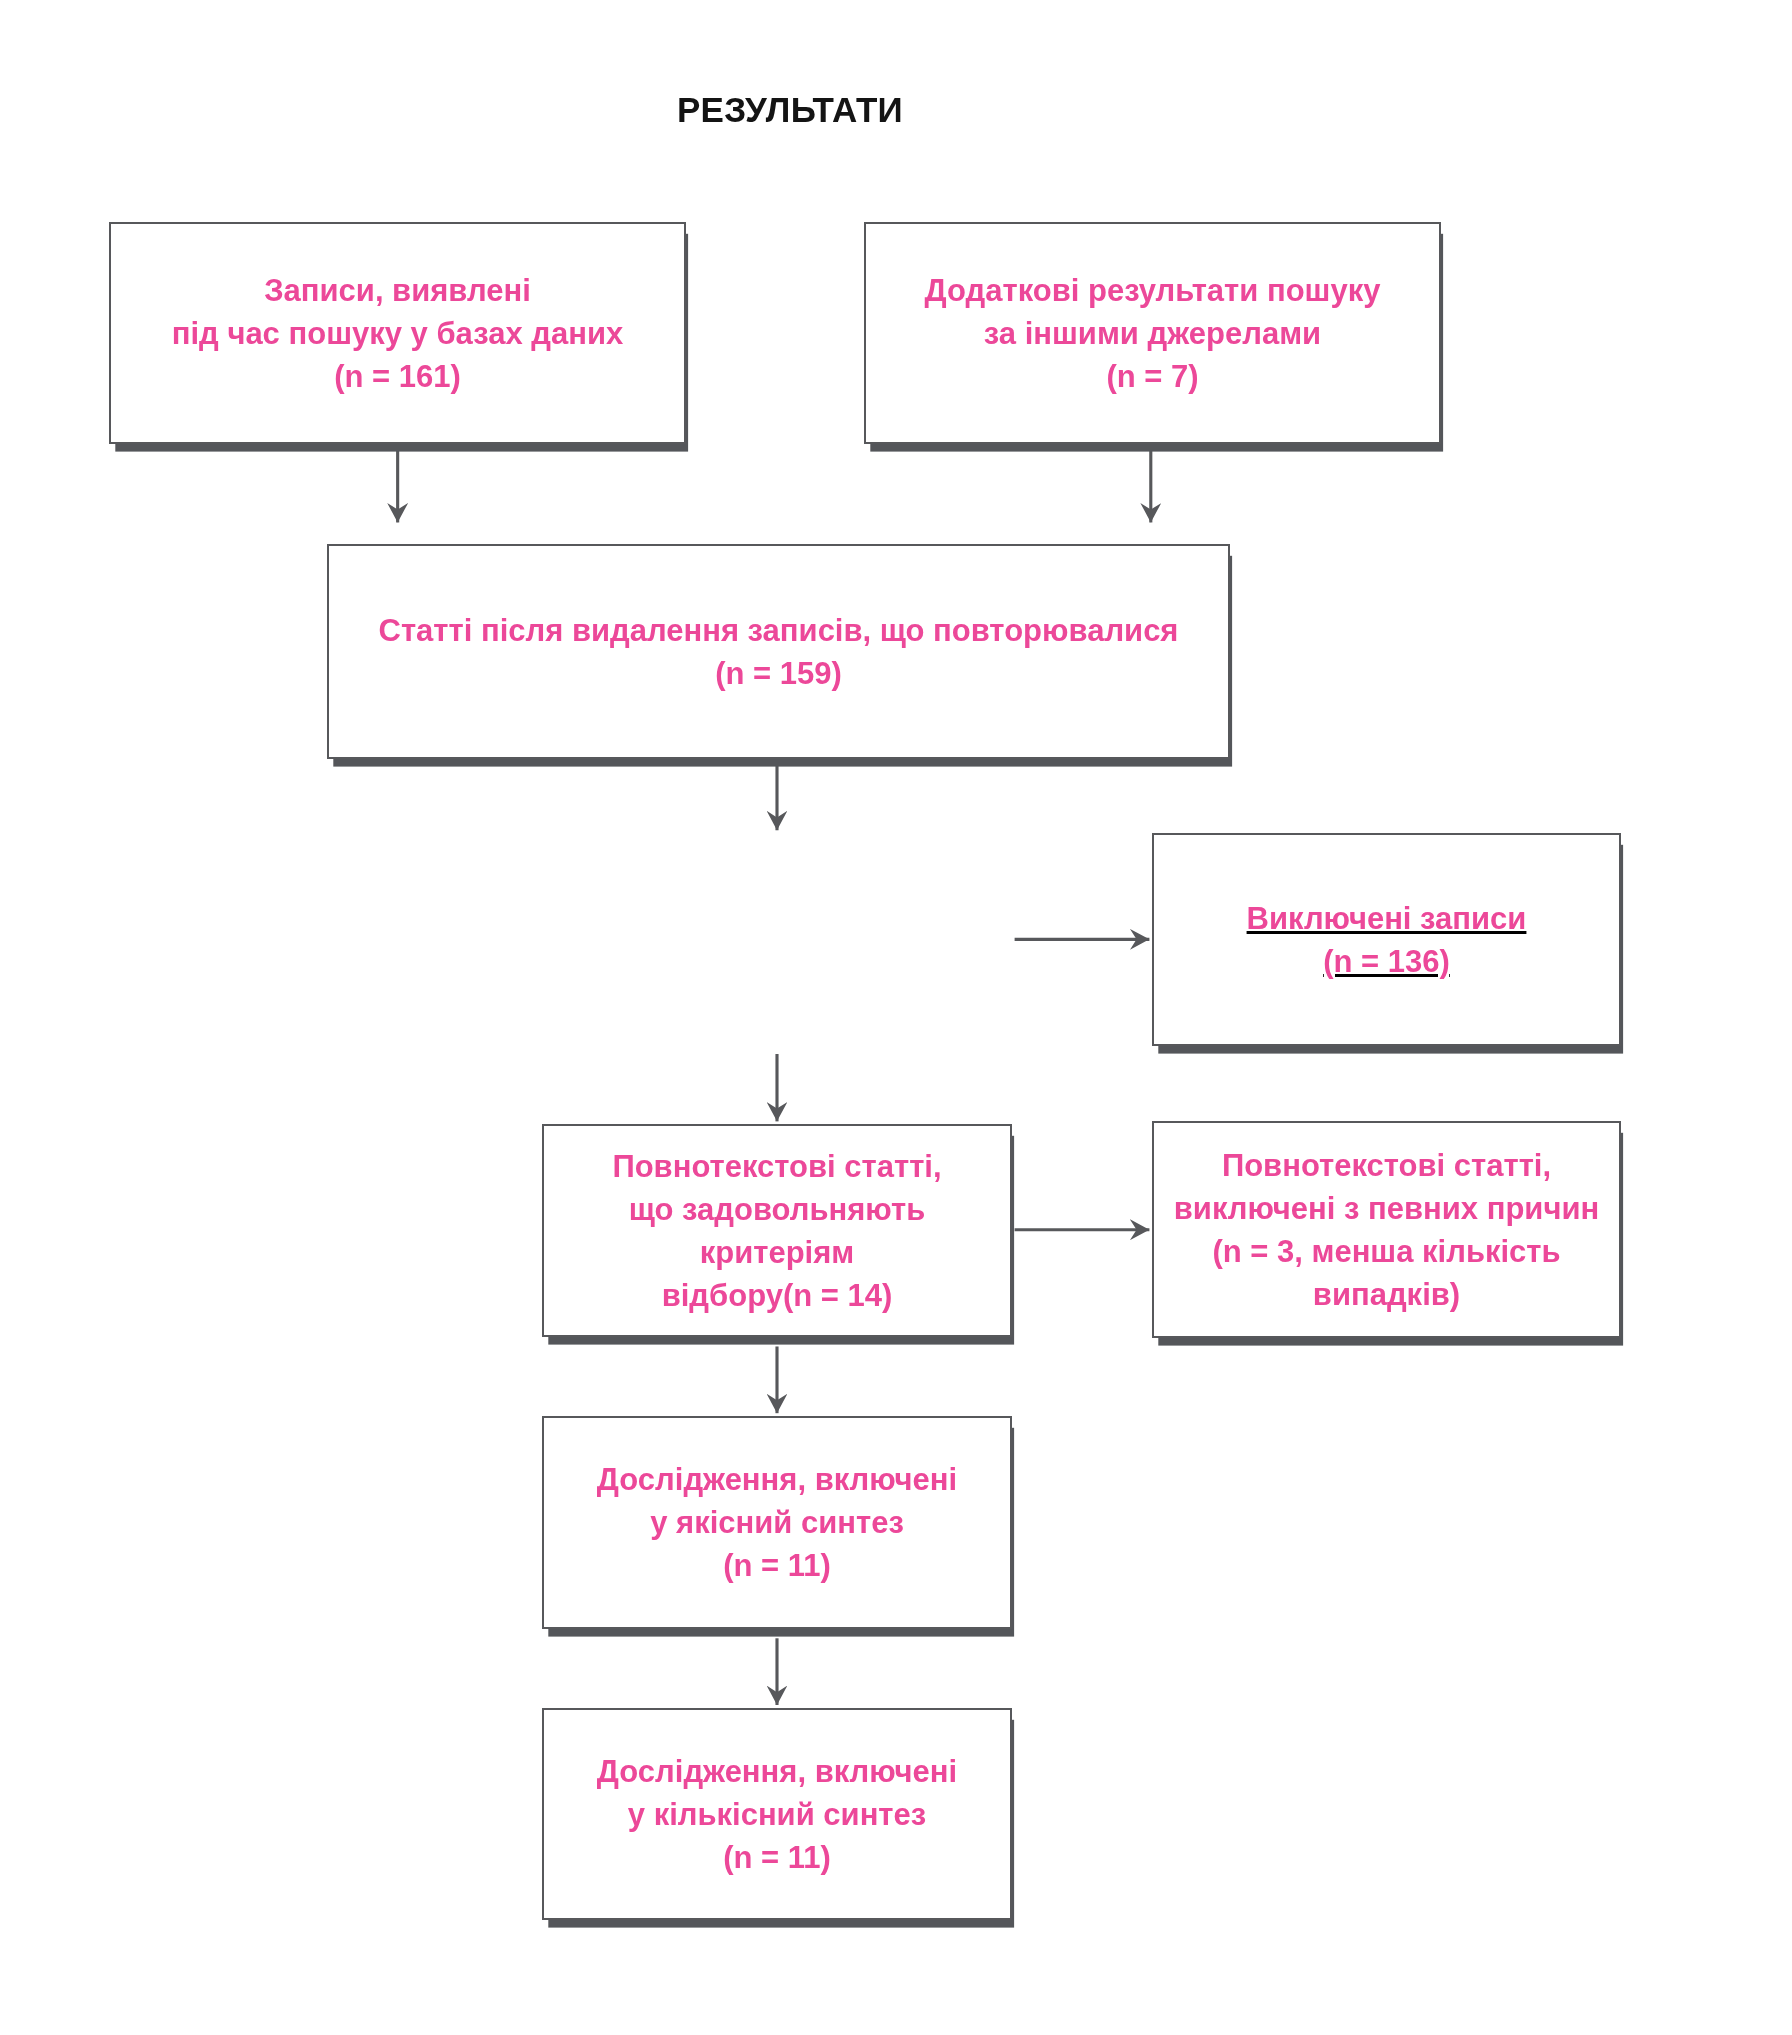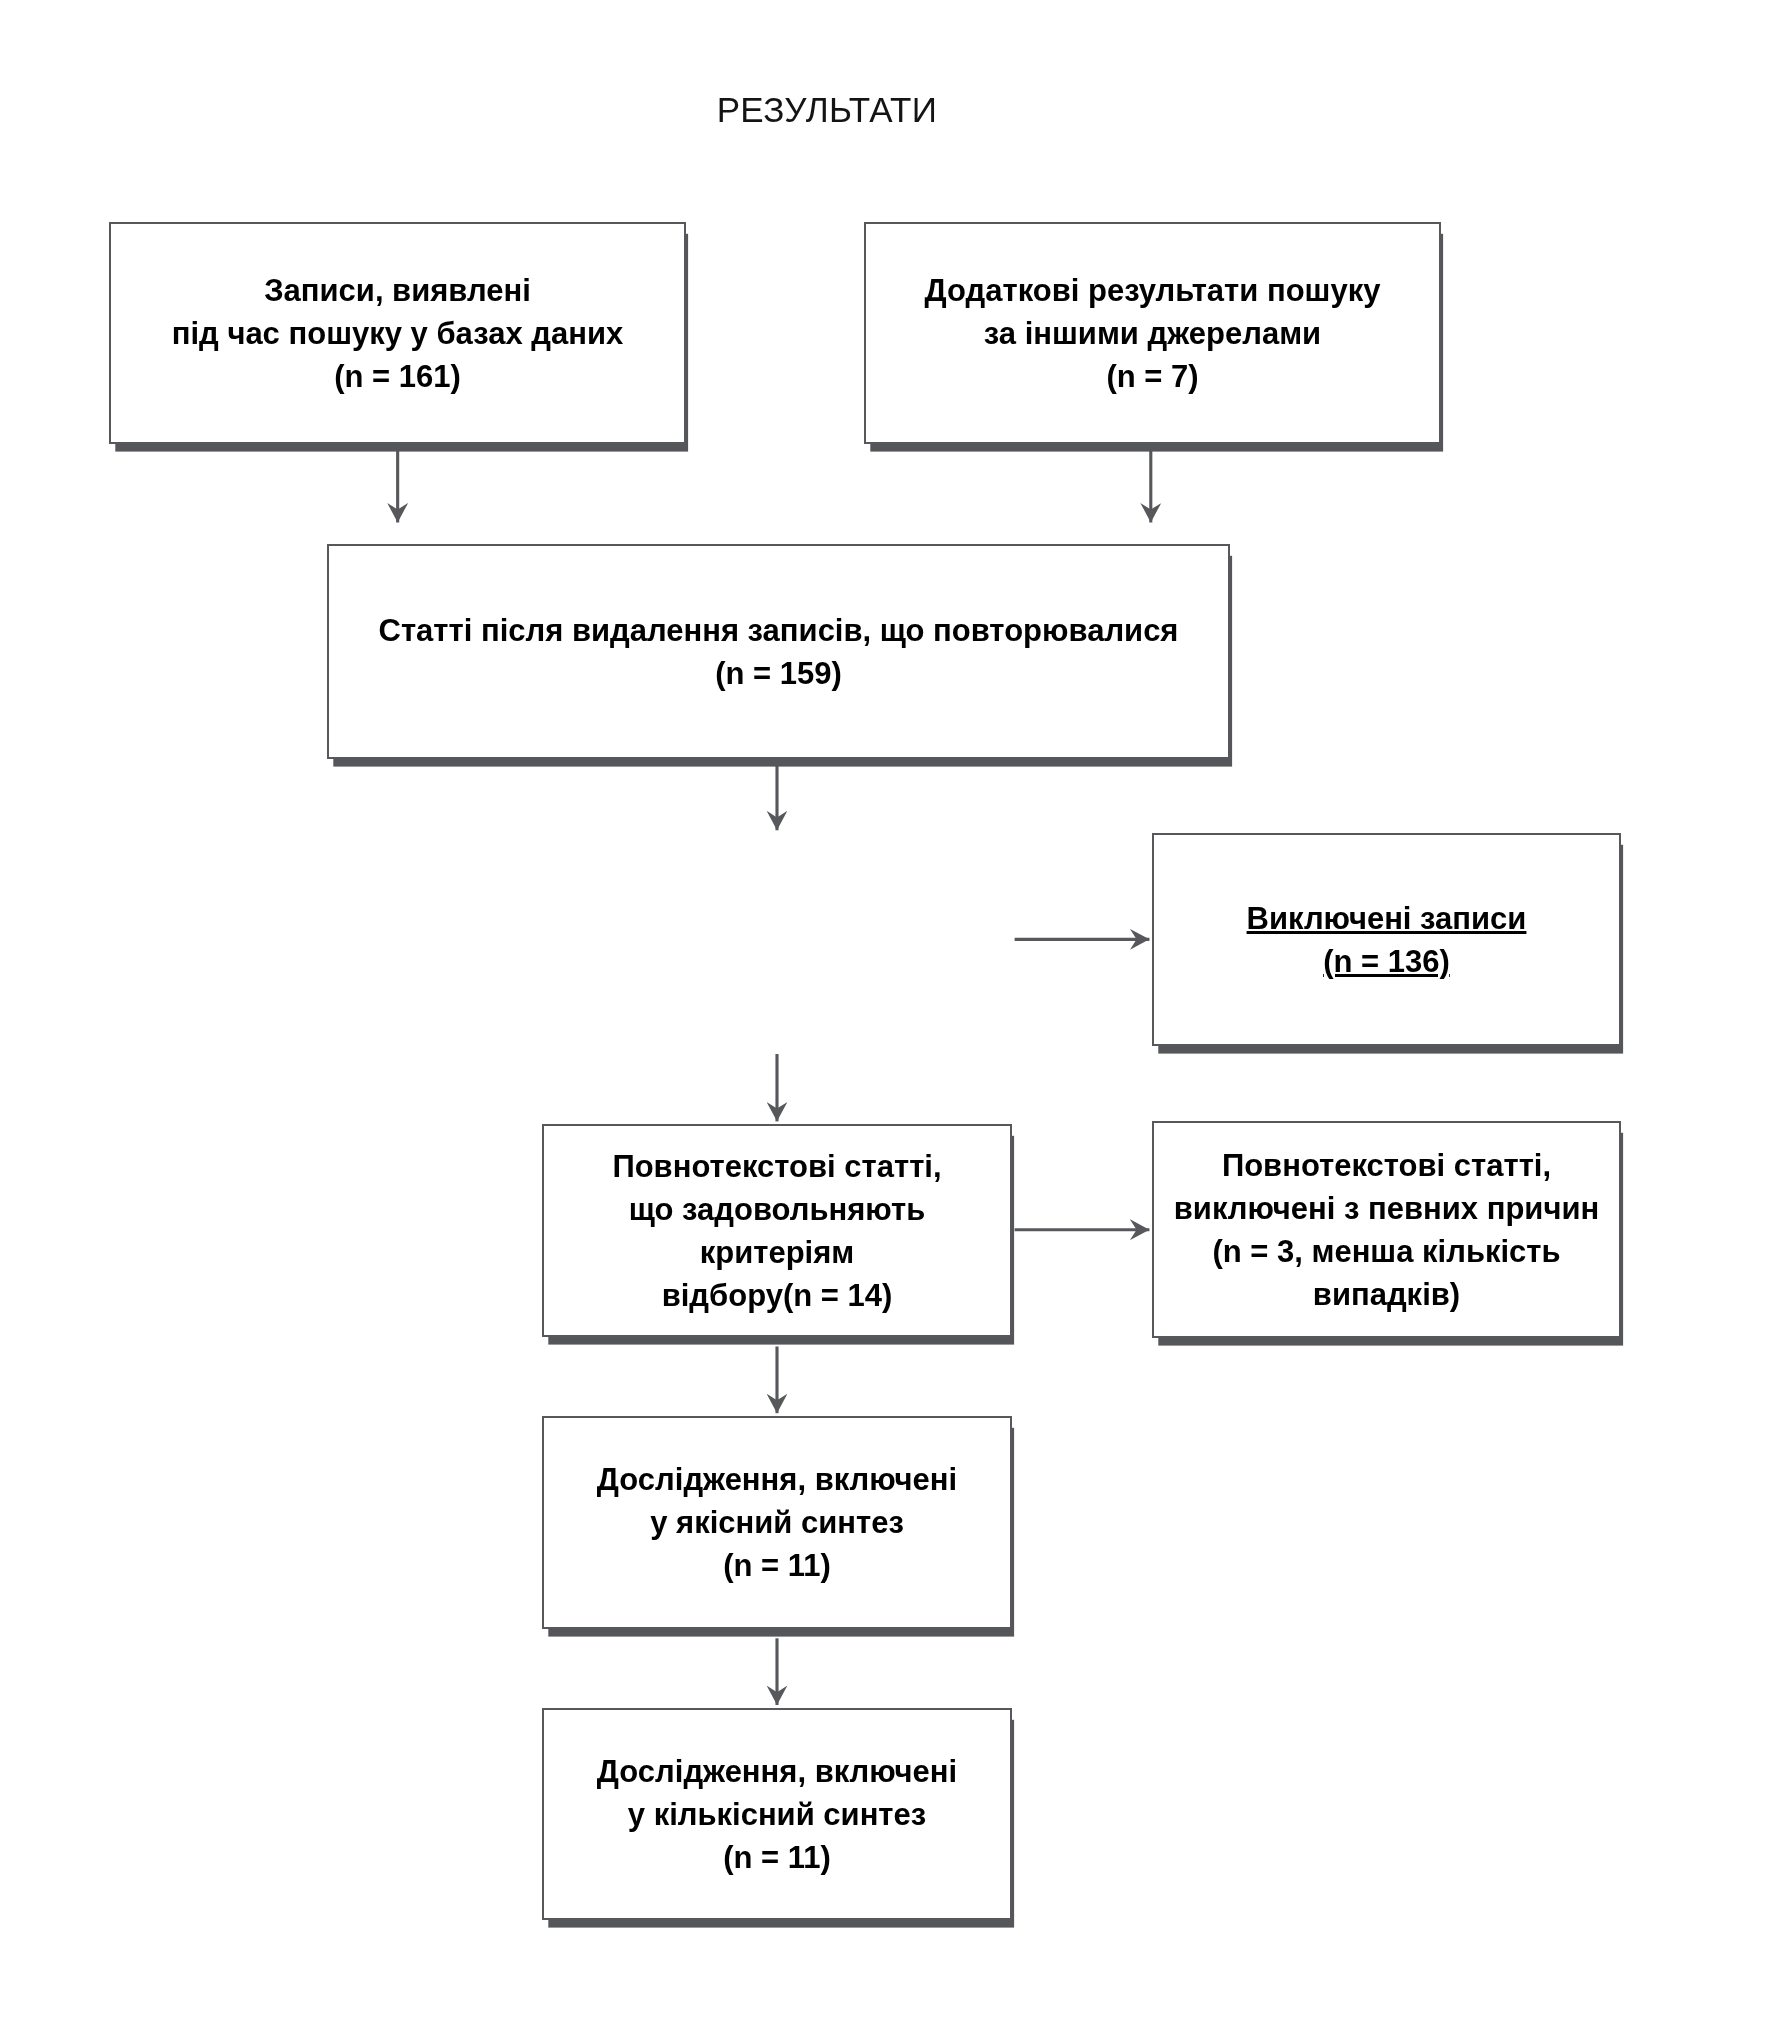--- a/index.html
+++ b/index.html
@@ -16,44 +16,43 @@
     overflow: hidden;
   }
   .title {
     position: absolute;
     left: 0;
     top: 88px;
     width: 1580px;
     text-align: center;
     color: #141414;
     font-size: 35px;
-    font-weight: 400;
+    font-weight: 700;
     line-height: 43px;
     letter-spacing: 0.3px;
-    padding-left: 37px;
   }
   .arrows {
     position: absolute;
     left: 0;
     top: 0;
     pointer-events: none;
   }
   .box {
     position: absolute;
     box-sizing: border-box;
     background: #ffffff;
     border: 2.8px solid #57585b;
     box-shadow: 4.2px 9.7px 0 -2.1px #54565a;
     display: flex;
     align-items: center;
     justify-content: center;
     text-align: center;
   }
   .box-text {
-    color: #000000;
+    color: #ec4899;
     font-size: 31px;
     font-weight: 700;
     line-height: 43px;
     white-space: pre-line;
     padding: 0 14px;
   }
   #box-db-records        { left: 109px;  top: 222px;  width: 577px;  height: 222px; }
   #box-other-sources     { left: 864px; top: 222px;  width: 577px;  height: 222px; }
   #box-deduplicated      { left: 327px;  top: 544px;  width: 903px; height: 215px; }
   #box-screened          { left: 542px;  top: 833px; width: 470px;  height: 213px; }

